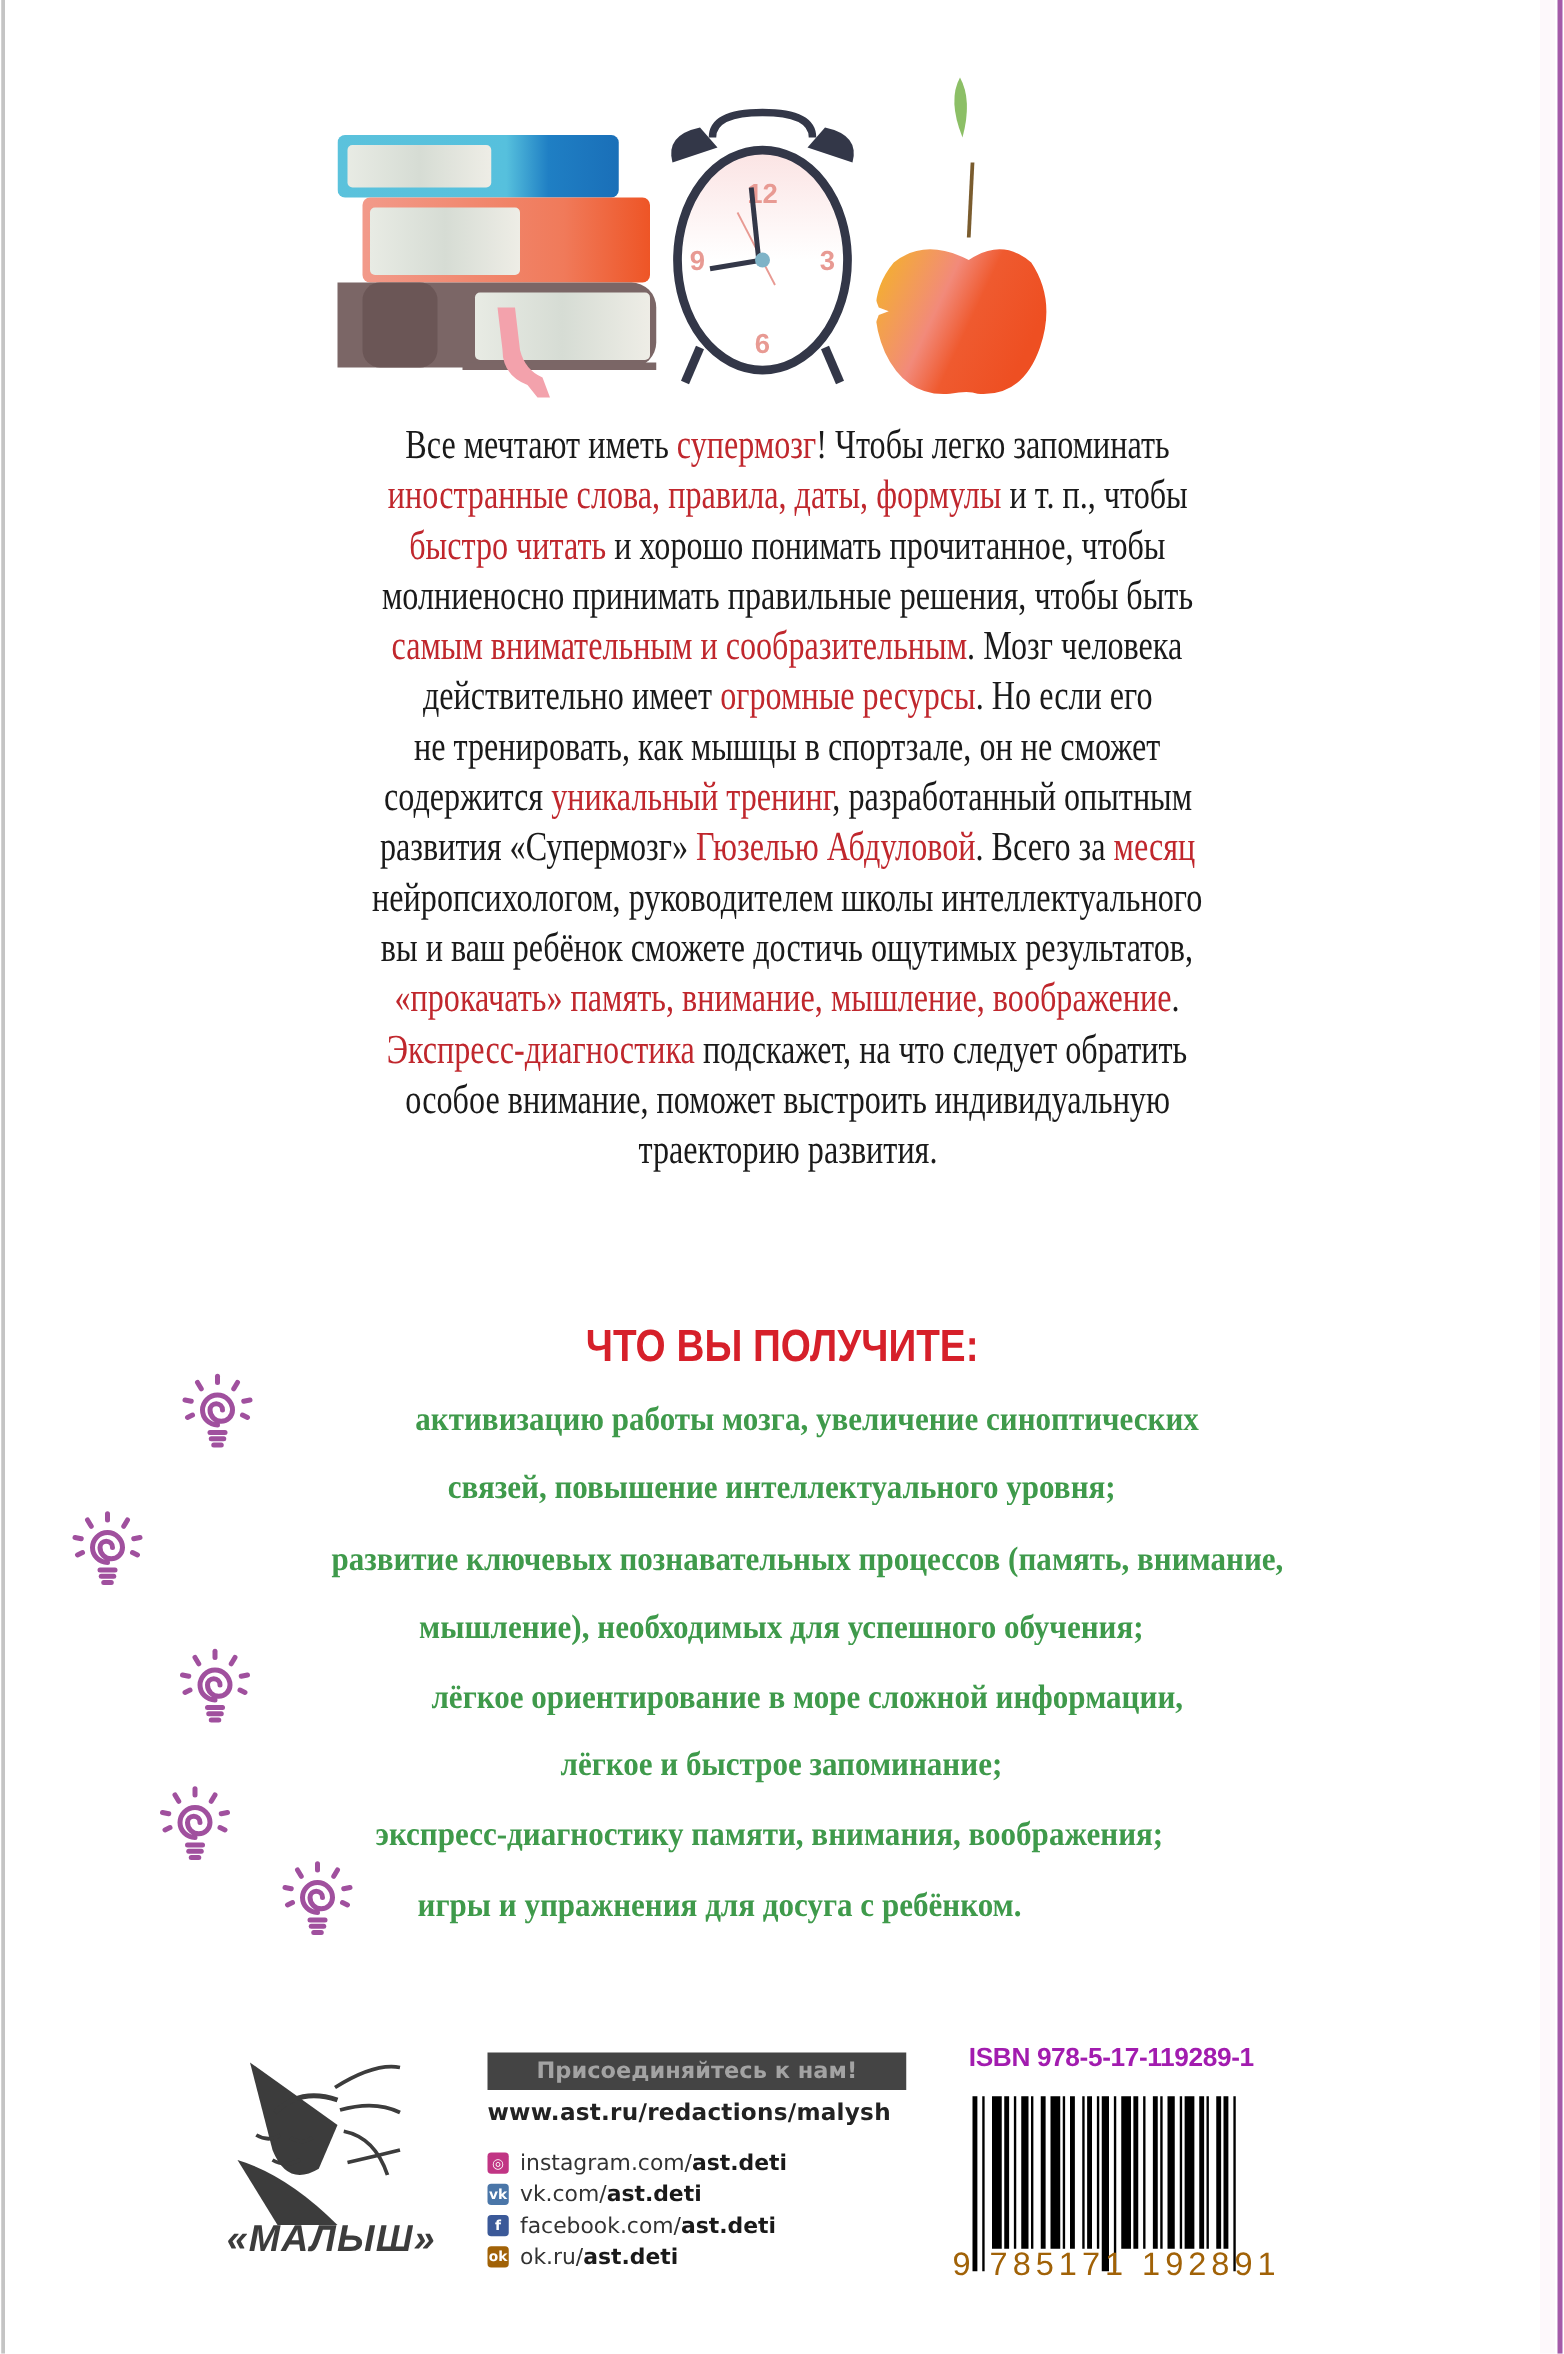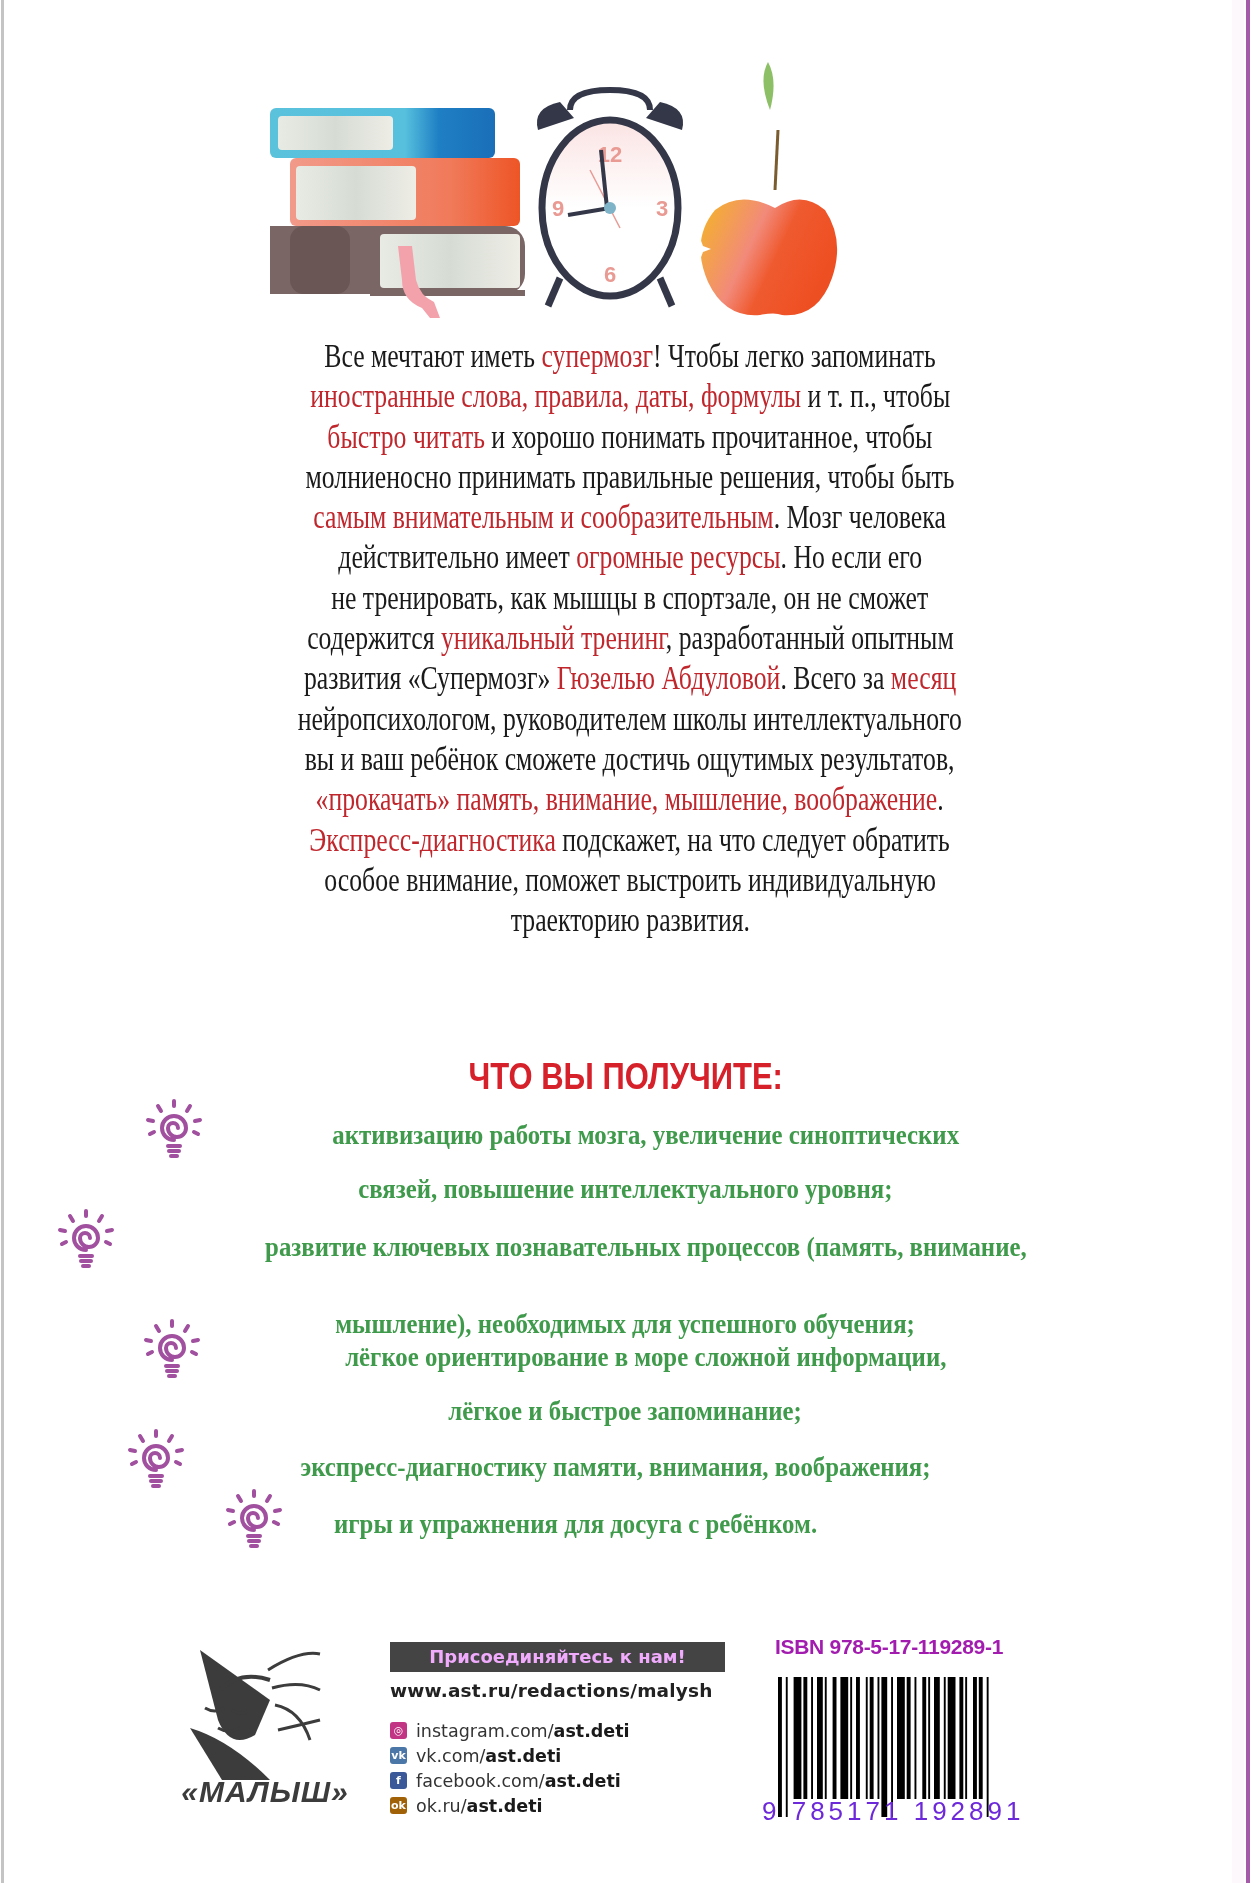--- a/index.html
+++ b/index.html
@@ -41,21 +41,21 @@
   
   .logo { position: absolute; left: 160px; top: 1640px; width: 210px; height: 190px; }
   .logo-word {
     position: absolute; left: 160px; top: 1775px; width: 210px; text-align: center;
     font-family: "Liberation Sans", sans-serif; font-weight: bold; font-size: 30px; color: #3c3c3c;
     letter-spacing: 1px; font-style: italic;
   }
 
   .join-banner {
     position: absolute; left: 390px; top: 1642px; width: 335px; height: 30px;
-    background: #444444; color: #f0abfc; text-align: center;
+    background: #444444; color: #a3a3a3; text-align: center;
     font-family: "DejaVu Sans", sans-serif; font-weight: bold; font-size: 18px; line-height: 30px;
   }
   .site-url {
     position: absolute; left: 390px; top: 1680px; width: 340px;
     font-family: "DejaVu Sans", sans-serif; font-weight: bold; font-size: 18.5px; color: #222;
     white-space: nowrap; letter-spacing: 0.2px;
   }
   .socials { position: absolute; left: 390px; top: 1718px; width: 340px; }
   .social-row {
     display: flex; align-items: center; height: 25px;
@@ -69,21 +69,21 @@
   .social-row .handle { font-weight: bold; color: #1a1a1a; }
 
   .isbn-label {
     position: absolute; left: 775px; top: 1635px; width: 300px;
     font-family: "Liberation Sans", sans-serif; font-weight: bold; font-size: 21px; color: #a21caf;
     letter-spacing: -0.3px; white-space: nowrap;
   }
   .barcode { position: absolute; left: 770px; top: 1665px; width: 290px; height: 160px; }
   .barcode-digits {
     position: absolute; left: 762px; top: 1796px; width: 300px;
-    font-family: "Liberation Sans", sans-serif; font-size: 26px; color: #6d28d9; letter-spacing: 4px;
+    font-family: "Liberation Sans", sans-serif; font-size: 26px; color: #a16207; letter-spacing: 4px;
     white-space: nowrap; background: transparent;
   }
 </style>
 </head>
 <body>
 
 <div class="edge-left"></div>
 <div class="edge-right-tint"></div>
 <div class="edge-right"></div>
 
@@ -204,21 +204,21 @@
         <line x1="58" y1="22" x2="53" y2="23"></line>
         <line x1="8" y1="36" x2="12" y2="34"></line>
         <line x1="56" y1="36" x2="52" y2="34"></line>
         <path d="M32 42 A12 12 0 1 1 44 30 A9 9 0 1 1 26 30 A5 5 0 1 1 36 30"></path>
         <line x1="26" y1="48" x2="38" y2="48"></line>
         <line x1="27" y1="53" x2="37" y2="53"></line>
         <line x1="29" y1="58" x2="35" y2="58"></line>
       </g>
     </svg>
     <div class="benefit-line" style="top: 1230px; left: 20px;"><span class="inner" style="transform: scaleX(0.92);">развитие ключевых познавательных процессов (память, внимание,</span></div>
-    <div class="benefit-line" style="top: 1284px; left: 0px; margin-top: 23px;"><span class="inner" style="transform: scaleX(0.92);">мышление), необходимых для успешного обучения;</span></div>
+    <div class="benefit-line" style="top: 1284px; left: 0px;"><span class="inner" style="transform: scaleX(0.92);">мышление), необходимых для успешного обучения;</span></div>
     <svg class="bulb" viewBox="0 0 64 64" style="left: 140px; top: 1318px;">
       <g stroke="#a0509e" stroke-width="4" stroke-linecap="round" fill="none">
         <line x1="32" y1="3" x2="32" y2="8"></line>
         <line x1="16" y1="8" x2="19" y2="13"></line>
         <line x1="48" y1="8" x2="45" y2="13"></line>
         <line x1="6" y1="22" x2="11" y2="23"></line>
         <line x1="58" y1="22" x2="53" y2="23"></line>
         <line x1="8" y1="36" x2="12" y2="34"></line>
         <line x1="56" y1="36" x2="52" y2="34"></line>
         <path d="M32 42 A12 12 0 1 1 44 30 A9 9 0 1 1 26 30 A5 5 0 1 1 36 30"></path>

